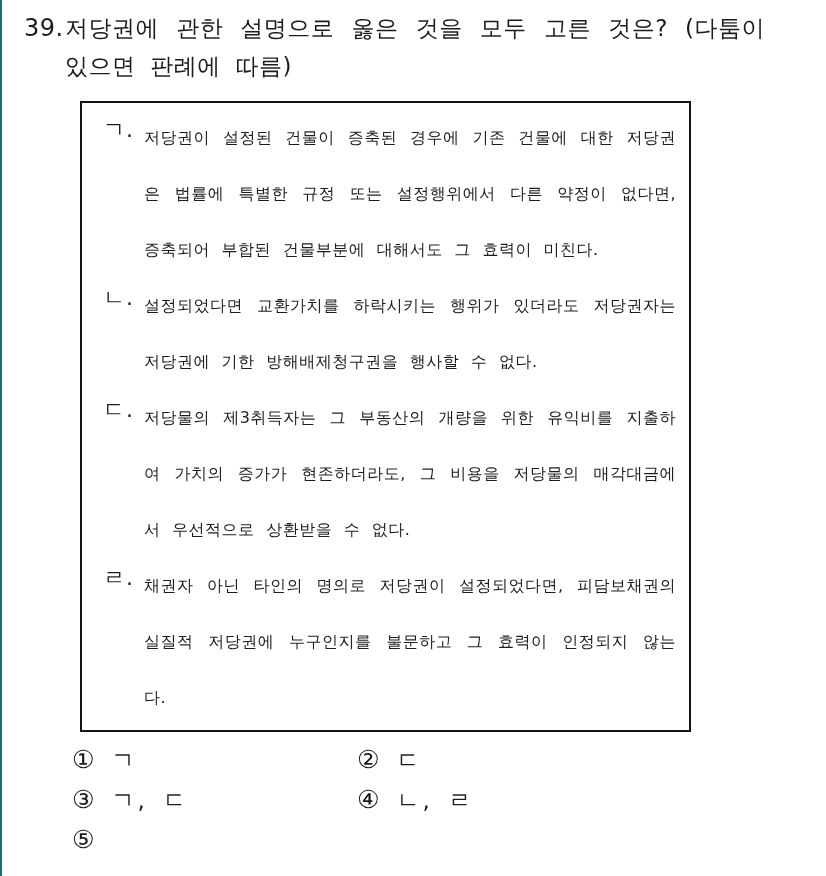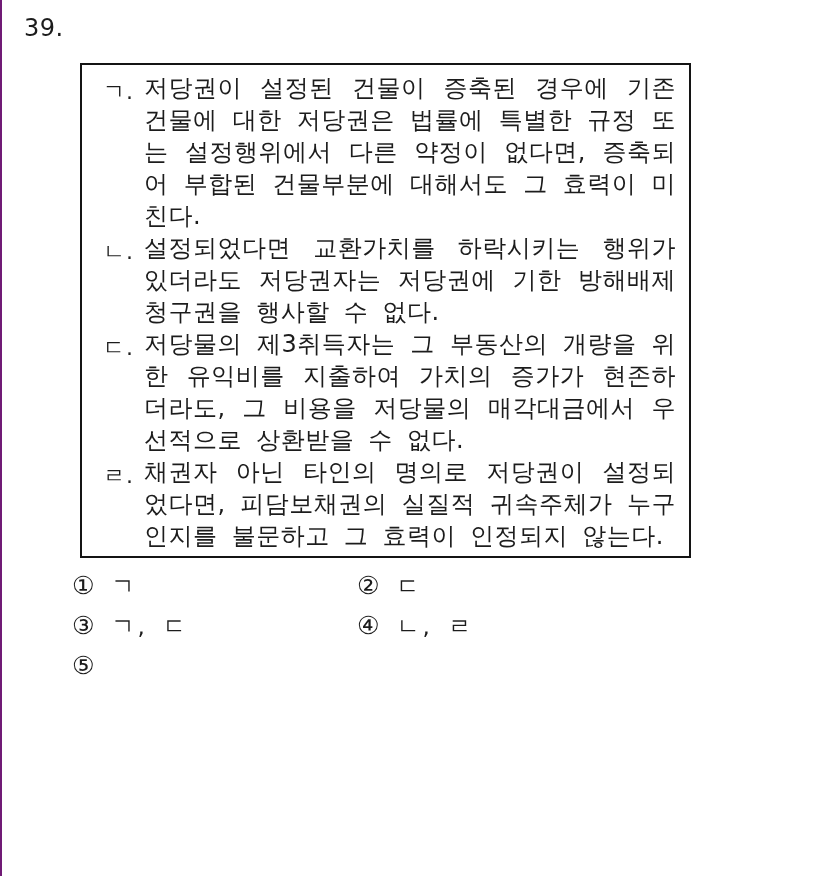--- a/index.html
+++ b/index.html
@@ -6,21 +6,21 @@
   html, body { background: #ffffff; }
   body {
     font-family: "DejaVu Sans", "Liberation Sans", sans-serif;
     color: #1c1c1c;
   }
   .page {
     position: relative;
     width: 826px;
     height: 876px;
     background: #ffffff;
-    border-left: 2px solid #701a75;
+    border-left: 2px solid #0f766e;
     overflow: hidden;
   }
   
   .question-block {
     display: flex;
     align-items: flex-start;
     padding: 9px 14px 0 22px;
   }
   .question-number {
     flex: none;
@@ -52,22 +52,22 @@
   }
   .statement-label {
     flex: none;
     width: 41px;
     font-size: 22px;
     line-height: 40px;
     letter-spacing: 1px;
   }
   .statement-text {
     flex: 1;
-    font-size: 24px;
-    line-height: 32px;
+    font-size: 16px;
+    line-height: 56px;
     letter-spacing: 0.5px;
     word-spacing: 6px;
     text-align: justify;
   }
   
   .choices {
     margin: 14px 0 0 70px;
     width: 620px;
     display: grid;
     grid-template-columns: 285px auto;
@@ -92,38 +92,39 @@
     word-spacing: 5px;
   }
 </style>
 </head>
 <body>
 
 <div class="page">
 
   <div class="question-block">
     <div class="question-number">39.</div>
+    <div class="question-title">저당권에 관한 설명으로 옳은 것을 모두 고른 것은? (다툼이 있으면 판례에 따름)</div>
   </div>
 
   <div class="statement-box">
     <div class="statement-item">
       <div class="statement-label">ㄱ.</div>
       <div class="statement-text">저당권이 설정된 건물이 증축된 경우에 기존 건물에 대한 저당권은 법률에 특별한 규정 또는 설정행위에서 다른 약정이 없다면, 증축되어 부합된 건물부분에 대해서도 그 효력이 미친다.</div>
     </div>
     <div class="statement-item">
       <div class="statement-label">ㄴ.</div>
       <div class="statement-text">설정되었다면 교환가치를 하락시키는 행위가 있더라도 저당권자는 저당권에 기한 방해배제청구권을 행사할 수 없다.</div>
     </div>
     <div class="statement-item">
       <div class="statement-label">ㄷ.</div>
       <div class="statement-text">저당물의 제3취득자는 그 부동산의 개량을 위한 유익비를 지출하여 가치의 증가가 현존하더라도, 그 비용을 저당물의 매각대금에서 우선적으로 상환받을 수 없다.</div>
     </div>
     <div class="statement-item">
       <div class="statement-label">ㄹ.</div>
-      <div class="statement-text">채권자 아닌 타인의 명의로 저당권이 설정되었다면, 피담보채권의 실질적 귀속주체가 누구인지를 불문하고 그 효력이 인정되지 않는다.</div>
+      <div class="statement-text">채권자 아닌 타인의 명의로 저당권이 설정되었다면, 피담보채권의 실질적 저당권에 누구인지를 불문하고 그 효력이 인정되지 않는다.</div>
     </div>
   </div>
 
   <div class="choices">
     <div class="choice">
       <span class="choice-number">①</span>
       <span class="choice-text">ㄱ</span>
     </div>
     <div class="choice">
       <span class="choice-number">②</span>

